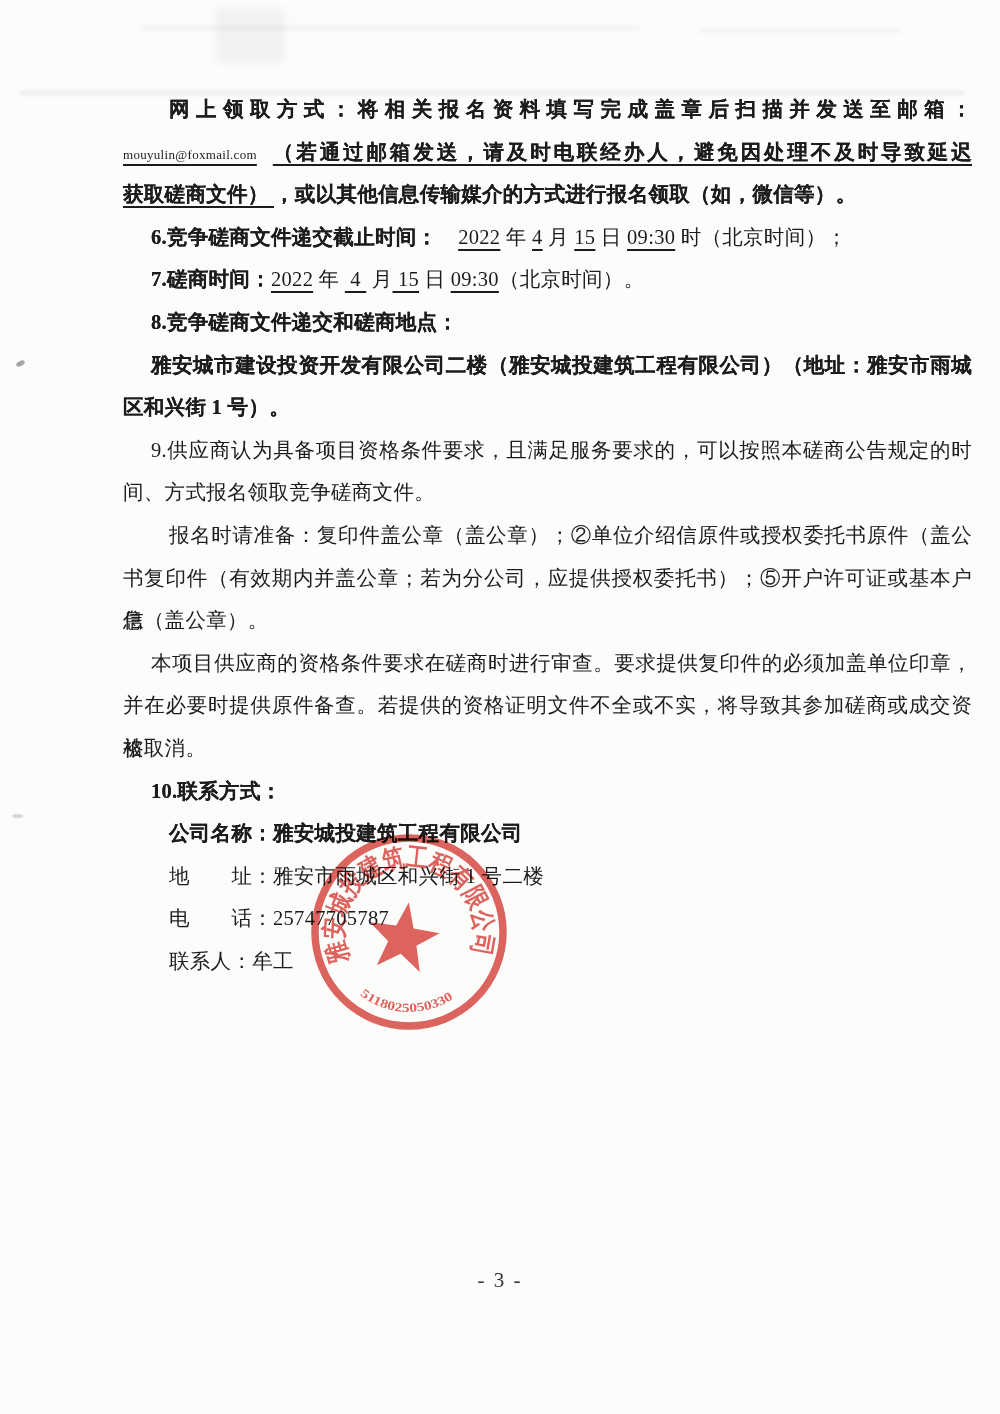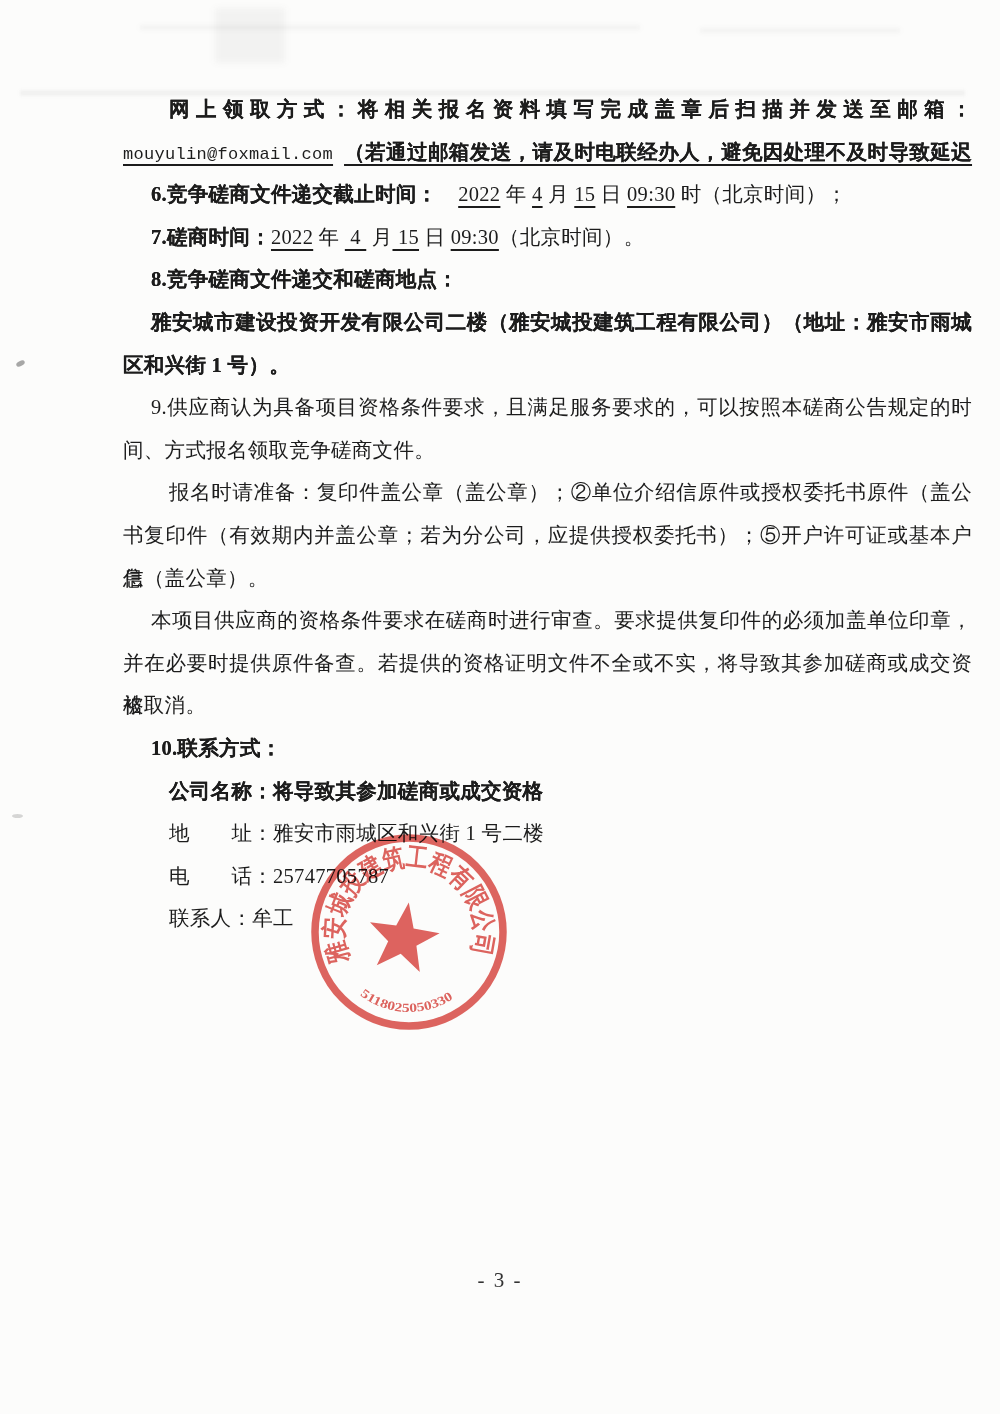--- a/index.html
+++ b/index.html
@@ -26,21 +26,21 @@
   }
   .line.fill {
     white-space:normal;
     text-align:justify;
     text-align-last:justify;
   }
   .ind-m { text-indent:28px; }
   .ind-l { text-indent:46px; }
   .b { font-weight:700; text-shadow:0 0 0.4px currentColor; }
   .u { text-decoration:underline; text-underline-offset:5px; text-decoration-thickness:1.6px; }
-  .mono { font-family:Liberation Mono, monospace; font-size:17px; }
+  .mono { font-family:Liberation Serif, serif; font-size:13px; }
   .footer {
     position:absolute;
     left:0; top:1268px;
     width:100%;
     text-align:center;
     font-size:21px;
     letter-spacing:2px;
     color:#333;
   }
   .stamp {
@@ -64,35 +64,36 @@
 <div class="artifact art1"></div>
 <div class="artifact art2"></div>
 <div class="artifact art3"></div>
 <div class="artifact art4"></div>
 <div class="artifact speck1"></div>
 <div class="artifact speck2"></div>
 
 <div class="content">
     <div class="line ind-l fill"><span class="b">网上领取方式：将相关报名资料填写完成盖章后扫描并发送至邮箱：</span></div>
     <div class="line ind-none fill"><span class="u mono">mouyulin@foxmail.com</span><span>&nbsp;&nbsp;</span><span class="b u">（若通过邮箱发送，请及时电联经办人，避免因处理不及时导致延迟</span></div>
+    <div class="line ind-none"><span class="b u">获取磋商文件）&nbsp;</span><span class="b">，或以其他信息传输媒介的方式进行报名领取（如，微信等）。</span></div>
     <div class="line ind-m"><span class="b">6.竞争磋商文件递交截止时间：</span><span>　</span><span class="u">2022</span><span> 年 </span><span class="u">4</span><span> 月 </span><span class="u">15</span><span> 日 </span><span class="u">09:30</span><span> 时（北京时间）；</span></div>
     <div class="line ind-m"><span class="b">7.磋商时间：</span><span class="u">2022</span><span> 年 </span><span class="u">&nbsp;4&nbsp;</span><span> 月</span><span class="u">&nbsp;15</span><span> 日 </span><span class="u">09:30</span><span>（北京时间）。</span></div>
     <div class="line ind-m"><span class="b">8.竞争磋商文件递交和磋商地点：</span></div>
     <div class="line ind-m fill"><span class="b">雅安城市建设投资开发有限公司二楼（雅安城投建筑工程有限公司）（地址：雅安市雨城</span></div>
     <div class="line ind-none"><span class="b">区和兴街 1 号）。</span></div>
     <div class="line ind-m fill"><span>9.供应商认为具备项目资格条件要求，且满足服务要求的，可以按照本磋商公告规定的时</span></div>
     <div class="line ind-none"><span>间、方式报名领取竞争磋商文件。</span></div>
     <div class="line ind-l fill"><span>报名时请准备：复印件盖公章（盖公章）；②单位介绍信原件或授权委托书原件（盖公</span></div>
     <div class="line ind-none fill"><span>书复印件（有效期内并盖公章；若为分公司，应提供授权委托书）；⑤开户许可证或基本户信</span></div>
     <div class="line ind-none"><span>息（盖公章）。</span></div>
     <div class="line ind-m fill"><span>本项目供应商的资格条件要求在磋商时进行审查。要求提供复印件的必须加盖单位印章，</span></div>
     <div class="line ind-none fill"><span>并在必要时提供原件备查。若提供的资格证明文件不全或不实，将导致其参加磋商或成交资格</span></div>
     <div class="line ind-none"><span>被取消。</span></div>
     <div class="line ind-m"><span class="b">10.联系方式：</span></div>
-    <div class="line ind-l"><span class="b">公司名称：将导致其参加磋商或成交资格</span></div>
+    <div class="line ind-l"><span class="b">公司名称：雅安城投建筑工程有限公司</span></div>
     <div class="line ind-l"><span>地　　址：雅安市雨城区和兴街 1 号二楼</span></div>
     <div class="line ind-l"><span>电　　话：25747705787</span></div>
     <div class="line ind-l"><span>联系人：牟工</span></div>
   </div>
 
 <svg class="stamp" width="220" height="220" viewBox="0 0 220 220">
   <circle cx="110" cy="110" r="94" fill="none" stroke-width="7.5" opacity="0.92" stroke="#d9453f"></circle>
   <polygon points="109.8,80.4 114.6,106.4 140.6,111.2 117.4,123.8 120.8,150.0 101.7,131.8 77.8,143.2 89.2,119.3 71.0,100.2 97.2,103.6" opacity="0.93" fill="#d9453f"></polygon>
   <path id="seal-arc-top" d="M 50.2,137.9 A 66,66 0 1 1 169.8,137.9" fill="none"></path>
   <path id="seal-arc-bottom" d="M 60.8,173 A 80,80 0 0 0 159.3,173" fill="none"></path>

